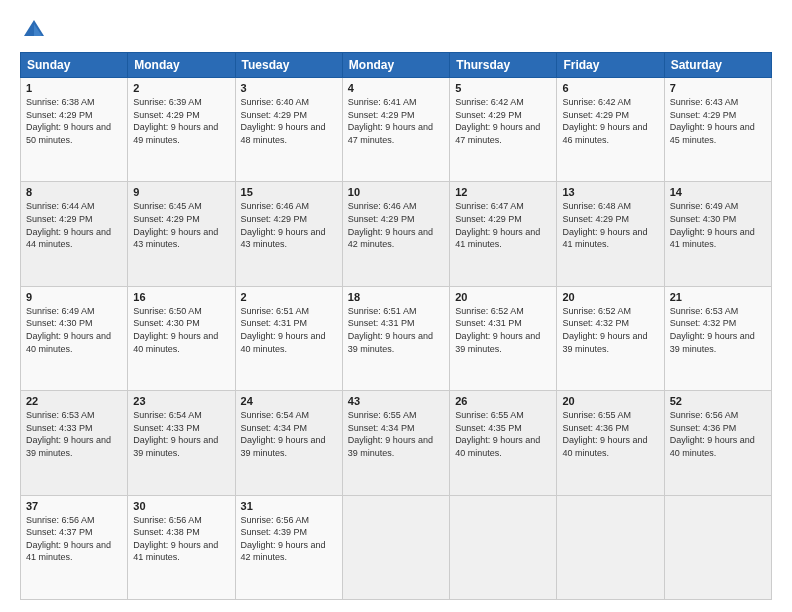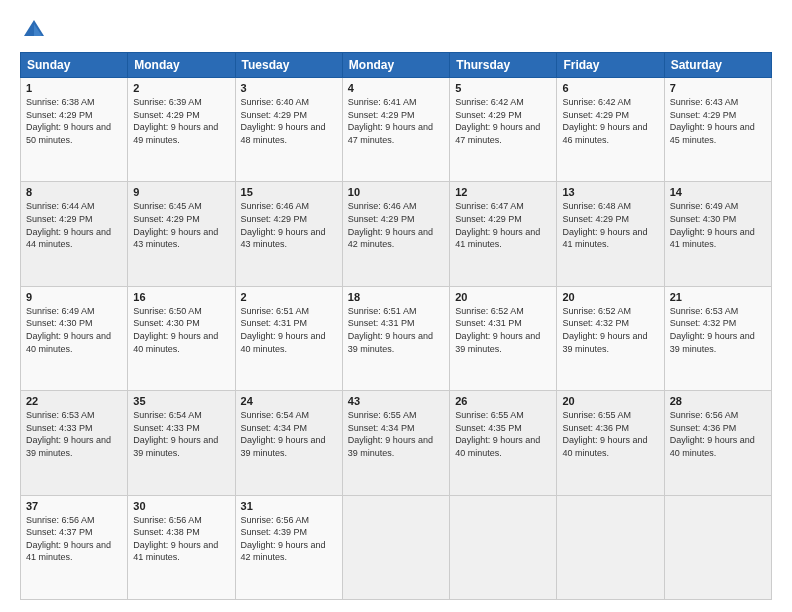--- a/index.html
+++ b/index.html
@@ -230,41 +230,41 @@
           <span class="day-num">21</span>
           <span class="day-detail">Sunrise: 6:53 AM<br>Sunset: 4:32 PM<br>Daylight: 9 hours and 39 minutes.</span>
         </td>
         </tr>
         <tr>
           <td>
           <span class="day-num">22</span>
           <span class="day-detail">Sunrise: 6:53 AM<br>Sunset: 4:33 PM<br>Daylight: 9 hours and 39 minutes.</span>
         </td>
           <td>
-          <span class="day-num">35</span>
+          <span class="day-num">23</span>
           <span class="day-detail">Sunrise: 6:54 AM<br>Sunset: 4:33 PM<br>Daylight: 9 hours and 39 minutes.</span>
         </td>
           <td>
           <span class="day-num">24</span>
           <span class="day-detail">Sunrise: 6:54 AM<br>Sunset: 4:34 PM<br>Daylight: 9 hours and 39 minutes.</span>
         </td>
           <td>
           <span class="day-num">43</span>
           <span class="day-detail">Sunrise: 6:55 AM<br>Sunset: 4:34 PM<br>Daylight: 9 hours and 39 minutes.</span>
         </td>
           <td>
           <span class="day-num">26</span>
           <span class="day-detail">Sunrise: 6:55 AM<br>Sunset: 4:35 PM<br>Daylight: 9 hours and 40 minutes.</span>
         </td>
           <td>
           <span class="day-num">20</span>
           <span class="day-detail">Sunrise: 6:55 AM<br>Sunset: 4:36 PM<br>Daylight: 9 hours and 40 minutes.</span>
         </td>
           <td>
-          <span class="day-num">28</span>
+          <span class="day-num">52</span>
           <span class="day-detail">Sunrise: 6:56 AM<br>Sunset: 4:36 PM<br>Daylight: 9 hours and 40 minutes.</span>
         </td>
         </tr>
         <tr>
           <td>
           <span class="day-num">37</span>
           <span class="day-detail">Sunrise: 6:56 AM<br>Sunset: 4:37 PM<br>Daylight: 9 hours and 41 minutes.</span>
         </td>
           <td>
           <span class="day-num">30</span>

